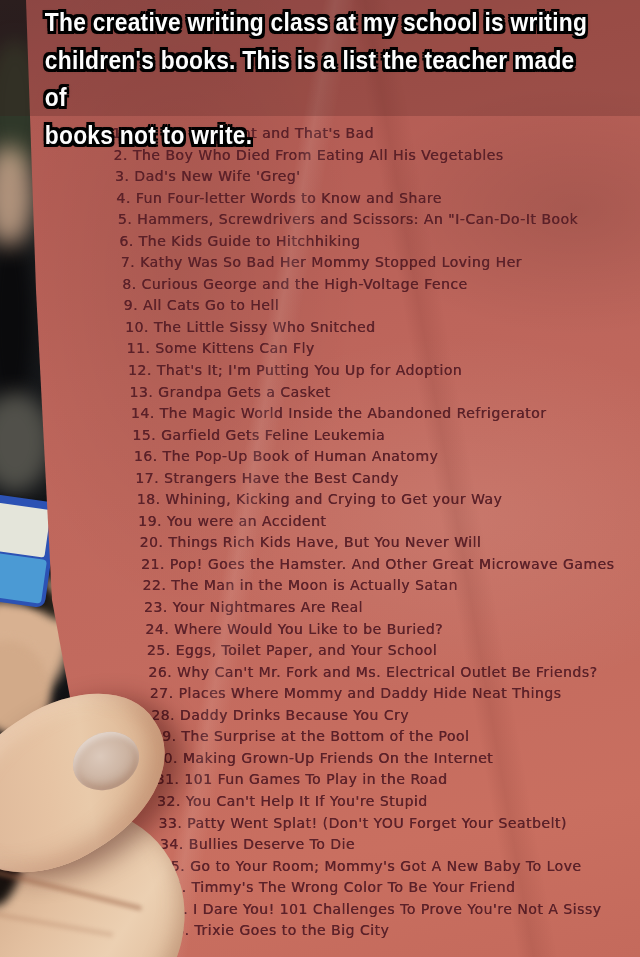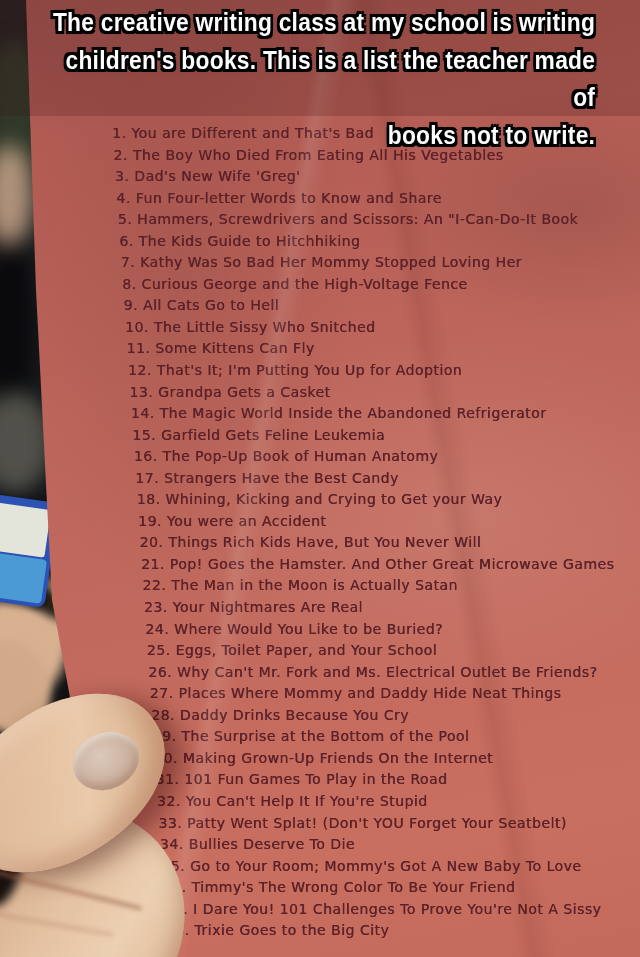--- a/index.html
+++ b/index.html
@@ -43,21 +43,21 @@
     box-shadow:inset -10px -8px 20px rgba(140,85,60,.35);}
   .thumb{position:absolute;left:-52px;top:708px;width:225px;height:150px;transform:rotate(-33deg);border-radius:48%;
     background:linear-gradient(115deg,#d9b294 0%,#e6c3a3 45%,#e9caaa 60%,#d6ab87 100%);
     box-shadow:inset -10px -12px 22px rgba(150,85,58,.32), inset 8px 10px 18px rgba(255,235,215,.35), 12px 14px 24px rgba(55,10,8,.42);}
   .thumbnail{position:absolute;left:72px;top:733px;width:68px;height:56px;transform:rotate(-25deg);border-radius:50%;
     background:radial-gradient(ellipse at 45% 38%,#dcc9bb 0%,#cbb2a0 55%,#bfa28c 100%);
     box-shadow:inset 0 4px 6px rgba(255,255,255,.5), inset 0 -5px 8px rgba(145,95,70,.4);}
   .crease{position:absolute;left:-6px;top:888px;width:150px;height:5px;transform:rotate(14deg);background:rgba(155,100,72,.5);filter:blur(2px);border-radius:3px;}
   .crease.c2{top:922px;width:120px;transform:rotate(10deg);opacity:.4;}
   .finger-gap{position:absolute;left:-14px;top:836px;width:34px;height:72px;transform:rotate(18deg);background:#17120f;filter:blur(5px);border-radius:50%;}
-  .caption{position:absolute;left:0;top:4px;width:640px;text-align:right;
+  .caption{position:absolute;left:0;top:4px;width:640px;text-align:left;
     font-family:"Liberation Sans",sans-serif;font-weight:700;font-size:26.5px;line-height:37.5px;
     color:#fdfdfd;letter-spacing:.3px;}
   .caption .cap-line{transform:scaleX(.86);transform-origin:center;
     text-shadow:-3px -3px 0 #000,3px -3px 0 #000,-3px 3px 0 #000,3px 3px 0 #000,
       -3px 0 0 #000,3px 0 0 #000,0 -3px 0 #000,0 3px 0 #000,0 0 5px rgba(0,0,0,.8);}
 </style>
 </head>
 <body>
 
 <div class="scene">

